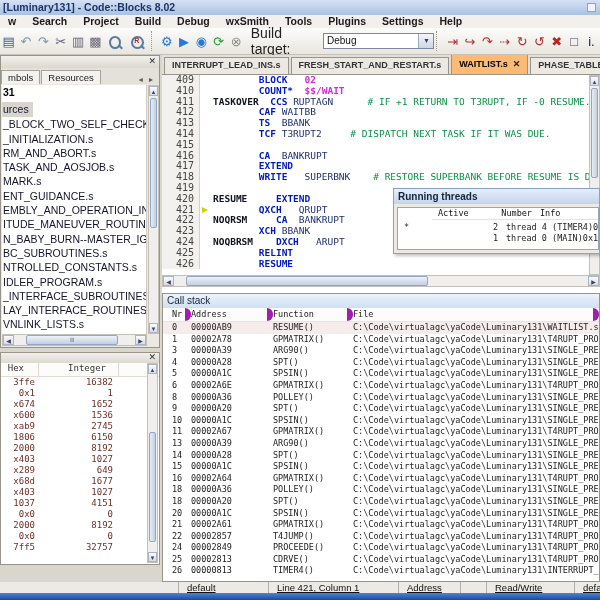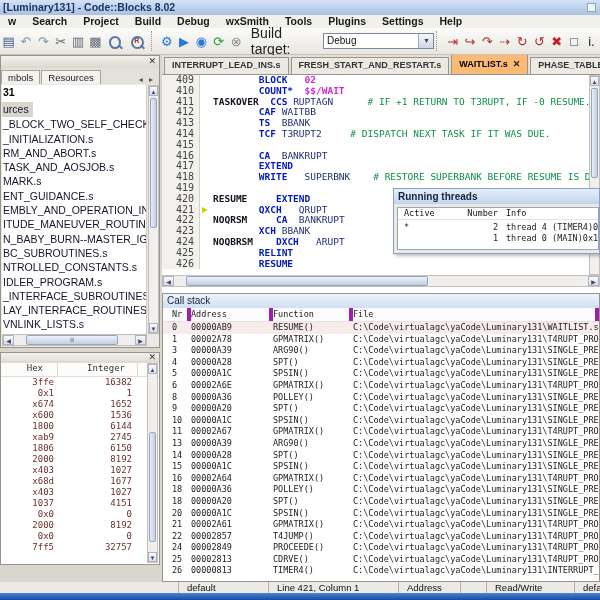--- a/index.html
+++ b/index.html
@@ -45,21 +45,21 @@
   .hsb .ar{width:11px;font-size:6px;text-align:center;line-height:10px;color:#446;background:linear-gradient(#fafbfc,#d8dde6);border:1px solid #aab4c4;box-sizing:border-box;}
   .hsb .th{background:linear-gradient(#eef2f8,#c2cfe2);border:1px solid #93a6c2;border-radius:2px;width:90px;margin-left:12px;
            font-size:6px;line-height:9px;text-align:center;color:#678;}
   
   .watch{left:0;top:352px;width:160px;height:213px;background:#fff;border:1px solid #98948a;box-sizing:border-box;}
   .wcap{height:10px;background:linear-gradient(#f2f0ec,#ddd9d1);position:relative;}
   .whead{height:13px;display:flex;font-family:"DejaVu Sans Mono",monospace;font-size:9px;color:#333;
          border-bottom:1px solid #e0ddd6;background:#fcfcfb;}
   .whead span{border-right:1px solid #dcd9d2;box-sizing:border-box;}
   .wr{display:flex;height:11px;line-height:11px;font-family:"DejaVu Sans Mono",monospace;font-size:9px;color:#6b3028;}
-  .whx{width:57px;text-align:right;padding-right:4px;box-sizing:border-box;}
+  .whx{width:38px;text-align:right;padding-right:4px;box-sizing:border-box;}
   .wint{width:80px;text-align:right;padding-right:6px;box-sizing:border-box;}
   
   .editor{left:162px;top:55px;width:438px;height:238px;background:#fff;}
   .tabbar{height:20px;background:#e2dfd8;display:flex;align-items:flex-end;overflow:hidden;border-bottom:1px solid #98948a;box-sizing:border-box;}
   .tab{height:16px;line-height:15px;background:#ece9e3;border:1px solid #98948a;border-bottom:none;
        font-size:9px;font-weight:bold;color:#333;padding:0 7px;white-space:nowrap;margin-left:2px;}
   .tab.active{background:#fdba74;height:19px;line-height:18px;color:#000;}
   .tab .x{margin-left:5px;font-size:9px;color:#222;}
   .code{position:absolute;left:0;top:20px;width:438px;height:199px;background:#fff;overflow:hidden;}
   .cl{display:flex;height:10.8px;line-height:10.8px;white-space:pre;font-family:"DejaVu Sans Mono",monospace;font-size:9.5px;}
@@ -75,38 +75,38 @@
   .m{color:#d42ad4;font-weight:bold;}
   .ehsb{left:162px;top:275px;width:438px;}
   .evsb{left:589px;top:75px;height:200px;}
   
   .threads{left:393px;top:188px;width:207px;height:66px;background:#ece9e3;border:1px solid #8aa0c4;
            box-shadow:2px 2px 3px rgba(0,0,0,.25);box-sizing:border-box;z-index:5;}
   .tcap{height:15px;background:linear-gradient(#e6eefb,#c2d4ec);font-size:10px;font-weight:bold;color:#15233c;
         line-height:15px;padding-left:4px;}
   .tbody{position:absolute;left:3px;right:0px;top:18px;bottom:3px;background:#fff;border:1px solid #9aa6b6;}
   .thr{display:flex;font-family:"DejaVu Sans Mono",monospace;font-size:8.5px;height:11px;line-height:11px;color:#222;white-space:nowrap;}
-  .thr.hd{border-bottom:1px solid #e2e2e2;margin-bottom:2px;color:#111;}
+  .thr.hd{border-bottom:1px solid #e2e2e2;margin-bottom:2px;color:#111;margin-left:34px;}
   .th-a{width:52px;padding-left:6px;flex:none;}
   .th-n{width:42px;text-align:right;flex:none;}
   .th-i{padding-left:8px;flex:none;}
   
   .callstack{left:162px;top:293px;width:438px;height:289px;background:#fff;border:1px solid #98948a;box-sizing:border-box;}
   .ccap{height:14px;background:linear-gradient(#ecf3fc,#cfdff2);font-size:10px;color:#15233c;line-height:14px;padding-left:4px;}
   .chead{height:13px;display:flex;font-family:"DejaVu Sans Mono",monospace;font-size:8.5px;color:#222;
          background:#fcfcfc;border-bottom:1px solid #e4e4e4;line-height:13px;}
-  .chead span{border-right:4px solid #a21caf;box-sizing:border-box;}
+  .chead span{border-right:6px solid #a21caf;box-sizing:border-box;border-radius:6px;}
   .cr{display:flex;height:11.6px;line-height:11.6px;font-family:"DejaVu Sans Mono",monospace;font-size:8.5px;color:#222;white-space:nowrap;overflow:hidden;}
   .cr.top{background:#f6ecec;}
   .c-nr{width:28px;padding-left:9px;flex:none;box-sizing:border-box;}
   .c-ad{width:82px;flex:none;}
   .c-fn{width:80px;flex:none;}
   .c-fl{flex:1;overflow:hidden;}
   
-  .statusbar{left:0;top:582px;width:600px;height:16px;background:#eceae5;display:flex;font-size:9.5px;color:#111;line-height:11px;}
+  .statusbar{left:0;top:582px;width:600px;height:16px;background:#eceae5;display:flex;font-size:9.5px;color:#111;line-height:11px;text-decoration:underline;}
   .sf{border-left:1px solid #b4b0a8;padding-left:8px;box-sizing:border-box;white-space:nowrap;overflow:hidden;}
   .sf:first-child{border-left:none;}
   .bluestrip{left:0;top:593px;width:600px;height:7px;background:linear-gradient(#4a84d8,#1c4a9c);}
 </style>
 </head>
 <body>
 
 <div id="app">
 
   <div class="abs titlebar">
@@ -202,38 +202,38 @@
         </div>
         <div class="wr">
           <span class="whx">x674</span>
           <span class="wint">1652</span>
         </div>
         <div class="wr">
           <span class="whx">x600</span>
           <span class="wint">1536</span>
         </div>
         <div class="wr">
-          <span class="whx">1800</span>
-          <span class="wint">6144</span>
-        </div>
-        <div class="wr">
           <span class="whx">xab9</span>
           <span class="wint">2745</span>
         </div>
         <div class="wr">
           <span class="whx">1806</span>
           <span class="wint">6150</span>
         </div>
         <div class="wr">
           <span class="whx">2000</span>
           <span class="wint">8192</span>
         </div>
         <div class="wr">
           <span class="whx">x403</span>
           <span class="wint">1027</span>
+        </div>
+        <div class="wr">
+          <span class="whx">x289</span>
+          <span class="wint">649</span>
         </div>
         <div class="wr">
           <span class="whx">x68d</span>
           <span class="wint">1677</span>
         </div>
         <div class="wr">
           <span class="whx">x403</span>
           <span class="wint">1027</span>
         </div>
         <div class="wr">

